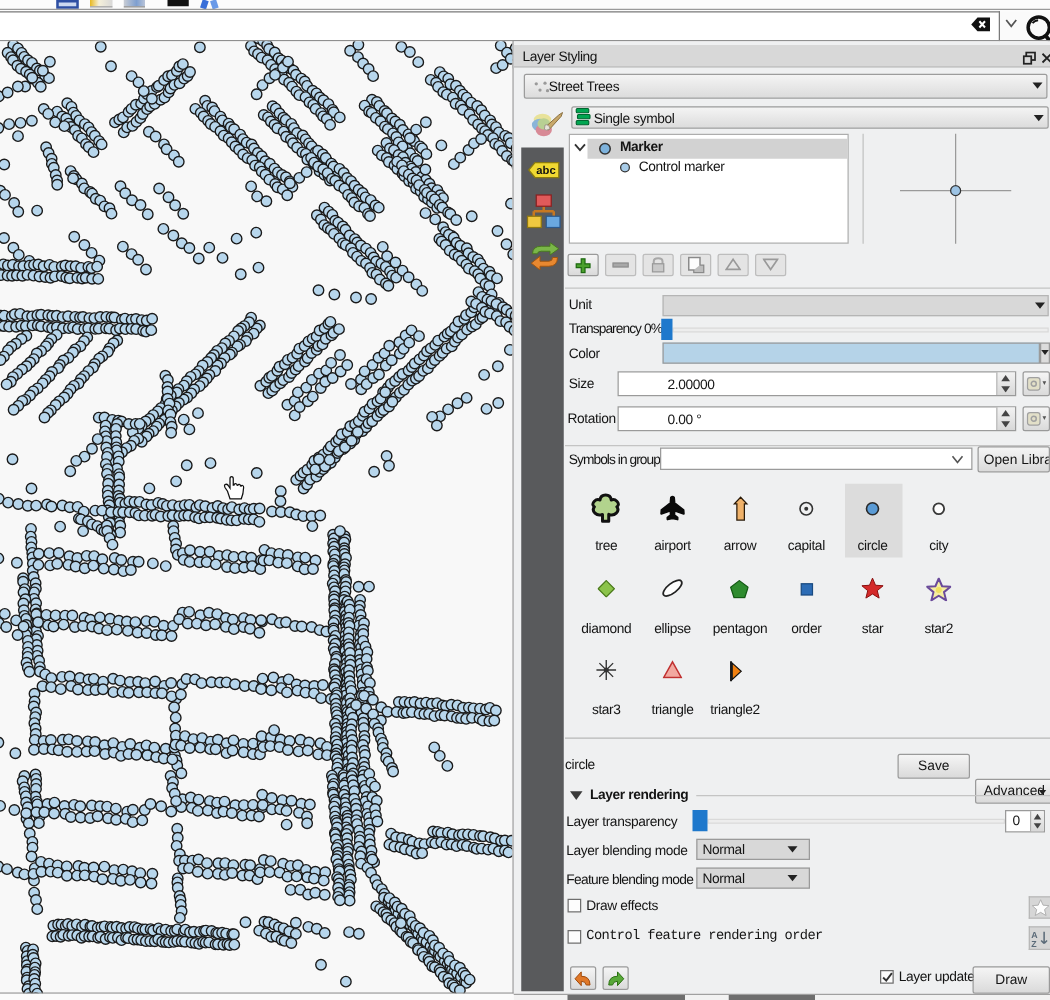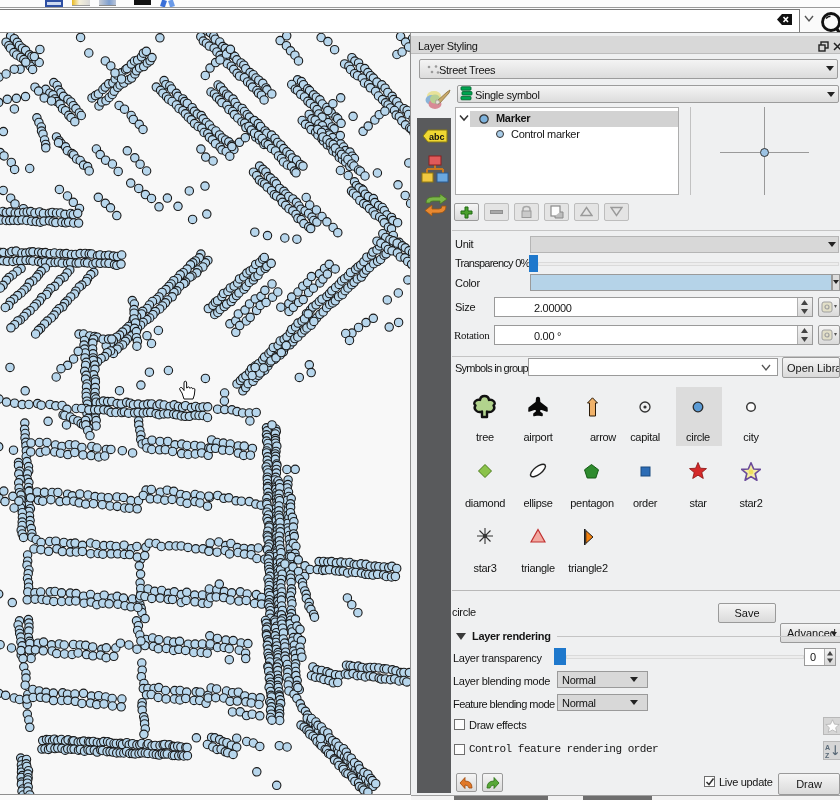--- a/index.html
+++ b/index.html
@@ -2569,21 +2569,21 @@
       <path d="M4.5 0 L8 5 H1 Z" fill="#444"></path>
       <path d="M1 9 H8 L4.5 14 Z" fill="#444"></path>
     </svg>
 <div class="btn" style="left:818px;top:297px;width:22px;height:20px;"></div>
 <svg class="abs" style="left:821px;top:300px;" width="16" height="14" viewBox="0 0 16 14">
       <rect x="1" y="2" width="10" height="10" rx="2" fill="#e2dfc8" stroke="#a0a0a0"></rect>
       <circle cx="6" cy="7" r="2" fill="none" stroke="#a0a0a0" stroke-width="1.2"></circle>
       <path d="M13 5 l3 0 -1.5 3 z" fill="#555"></path>
     </svg>
 
-<div class="lbl" style="left:454px;top:329px;font-family:Liberation Serif, serif;">Rotation</div>
+<div class="lbl" style="left:454px;top:329px;">Rotation</div>
 <div class="spin" style="left:494px;top:325px;width:319px;height:20px;"></div>
 <div class="lbl" style="left:534px;top:330px;">0.00 °</div>
 <div class="abs" style="left:797px;top:326px;width:15px;height:18px;background:linear-gradient(#f2f2f2,#d8d8d8);border-left:1px solid #b0b0b0;"></div>
 <svg class="abs" style="left:800px;top:328px;" width="9" height="14" viewBox="0 0 9 14">
       <path d="M4.5 0 L8 5 H1 Z" fill="#444"></path>
       <path d="M1 9 H8 L4.5 14 Z" fill="#444"></path>
     </svg>
 <div class="btn" style="left:818px;top:325px;width:22px;height:20px;"></div>
 <svg class="abs" style="left:821px;top:328px;" width="16" height="14" viewBox="0 0 16 14">
       <rect x="1" y="2" width="10" height="10" rx="2" fill="#e2dfc8" stroke="#a0a0a0"></rect>
@@ -2649,21 +2649,21 @@
     </svg>
 <svg class="abs" style="left:530px;top:528px;" width="16" height="15" viewBox="0 0 16 15">
       <path d="M8 1.5 L15 14 L1 14 Z" fill="#f2a8a0" stroke="#c03030" stroke-width="1.2"></path>
     </svg>
 <svg class="abs" style="left:583px;top:528px;" width="12" height="18" viewBox="0 0 12 18">
       <line x1="1.8" y1="1" x2="1.8" y2="17" stroke="#111" stroke-width="1.5"></line>
       <path d="M2.8 2.5 L10 9 L2.8 15.5 Z" fill="#f08010" stroke="#111" stroke-width="0.9"></path>
     </svg>
 <div class="lbl" style="left:485px;top:431px;width:0;"><span style="display:inline-block;transform:translateX(-50%);">tree</span></div>
 <div class="lbl" style="left:538px;top:431px;width:0;"><span style="display:inline-block;transform:translateX(-50%);">airport</span></div>
-<div class="lbl" style="left:592px;top:431px;width:0;"><span style="display:inline-block;transform:translateX(-50%);margin-left:11px;">arrow</span></div>
+<div class="lbl" style="left:592px;top:431px;width:0;"><span style="display:inline-block;transform:translateX(-50%);">arrow</span></div>
 <div class="lbl" style="left:645px;top:431px;width:0;"><span style="display:inline-block;transform:translateX(-50%);">capital</span></div>
 <div class="lbl" style="left:698px;top:431px;width:0;"><span style="display:inline-block;transform:translateX(-50%);">circle</span></div>
 <div class="lbl" style="left:751px;top:431px;width:0;"><span style="display:inline-block;transform:translateX(-50%);">city</span></div>
 <div class="lbl" style="left:485px;top:497px;width:0;"><span style="display:inline-block;transform:translateX(-50%);">diamond</span></div>
 <div class="lbl" style="left:538px;top:497px;width:0;"><span style="display:inline-block;transform:translateX(-50%);">ellipse</span></div>
 <div class="lbl" style="left:592px;top:497px;width:0;"><span style="display:inline-block;transform:translateX(-50%);">pentagon</span></div>
 <div class="lbl" style="left:645px;top:497px;width:0;"><span style="display:inline-block;transform:translateX(-50%);">order</span></div>
 <div class="lbl" style="left:698px;top:497px;width:0;"><span style="display:inline-block;transform:translateX(-50%);">star</span></div>
 <div class="lbl" style="left:751px;top:497px;width:0;"><span style="display:inline-block;transform:translateX(-50%);">star2</span></div>
 <div class="lbl" style="left:485px;top:562px;width:0;"><span style="display:inline-block;transform:translateX(-50%);">star3</span></div>
@@ -2725,18 +2725,18 @@
     </svg>
 <div class="btn" style="left:482px;top:773px;width:21px;height:19px;"></div>
 <svg class="abs" style="left:485px;top:776px;" width="15" height="13" viewBox="0 0 15 13">
       <path d="M2 12 Q2 5 9 5 L9 1.5 L14 7 L9 12.5 L9 9 Q5.5 9 5 12 Z" fill="#58a838" stroke="#2a7010" stroke-width="0.8"></path>
     </svg>
 
 <div class="chk" style="left:704px;top:776px;"></div>
 <svg class="abs" style="left:705px;top:777px;" width="10" height="10" viewBox="0 0 10 10">
       <path d="M1.5 5 L4 7.5 L8.5 1.5" fill="none" stroke="#333" stroke-width="1.5"></path>
     </svg>
-<div class="lbl" style="left:719px;top:776px;">Live update</div>
+<div class="lbl" style="left:719px;top:776px;">Layer update</div>
 <div class="btn" style="left:778px;top:773px;width:62px;height:22px;"><span style="position:relative;top:4px;">Draw</span></div>
 
 <div class="abs" style="left:411px;top:795px;width:429px;height:1px;background:#a0a0a0;"></div>
 
 </div>
 
 </body></html>

